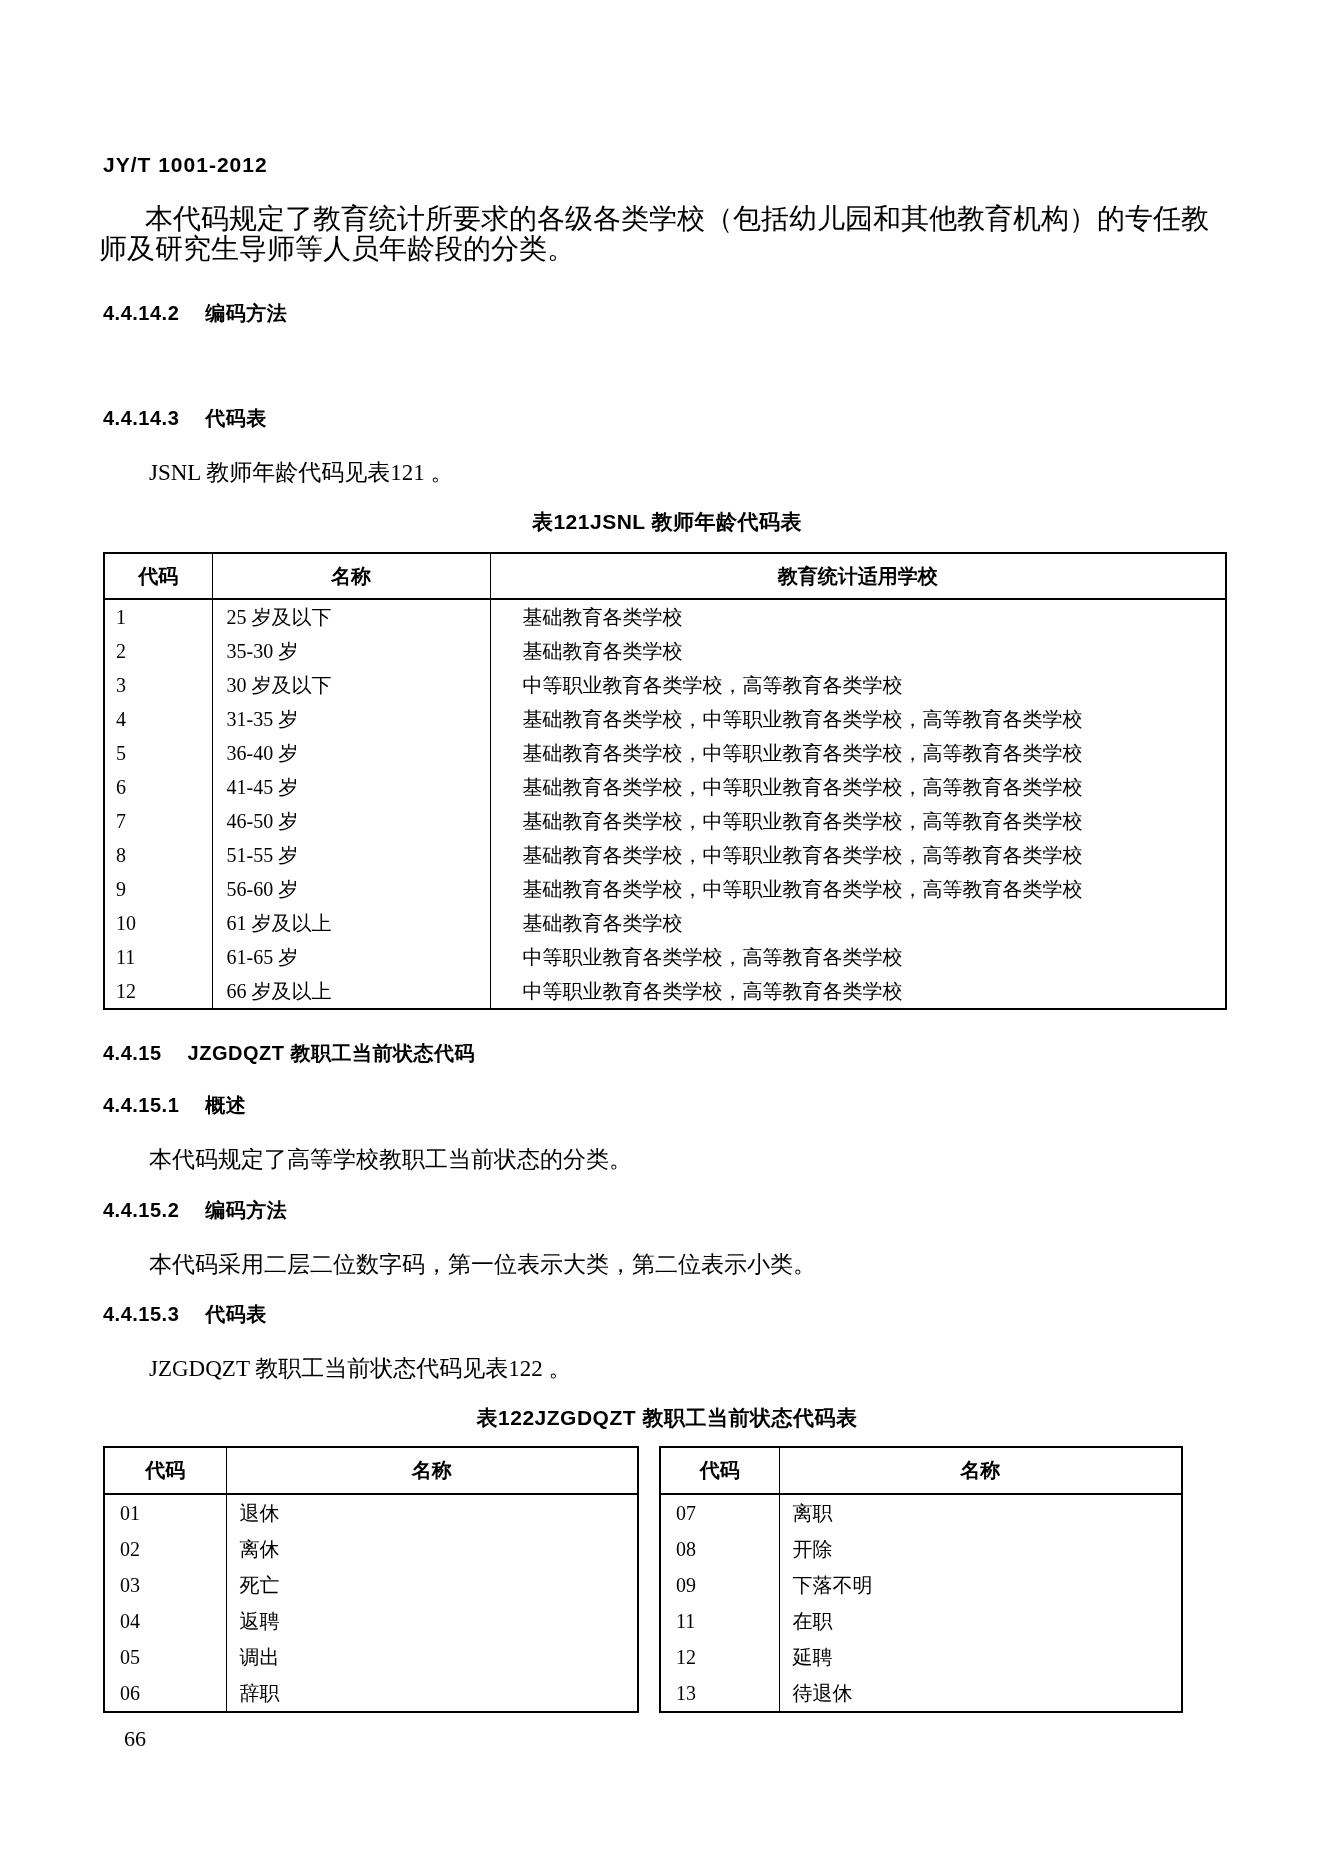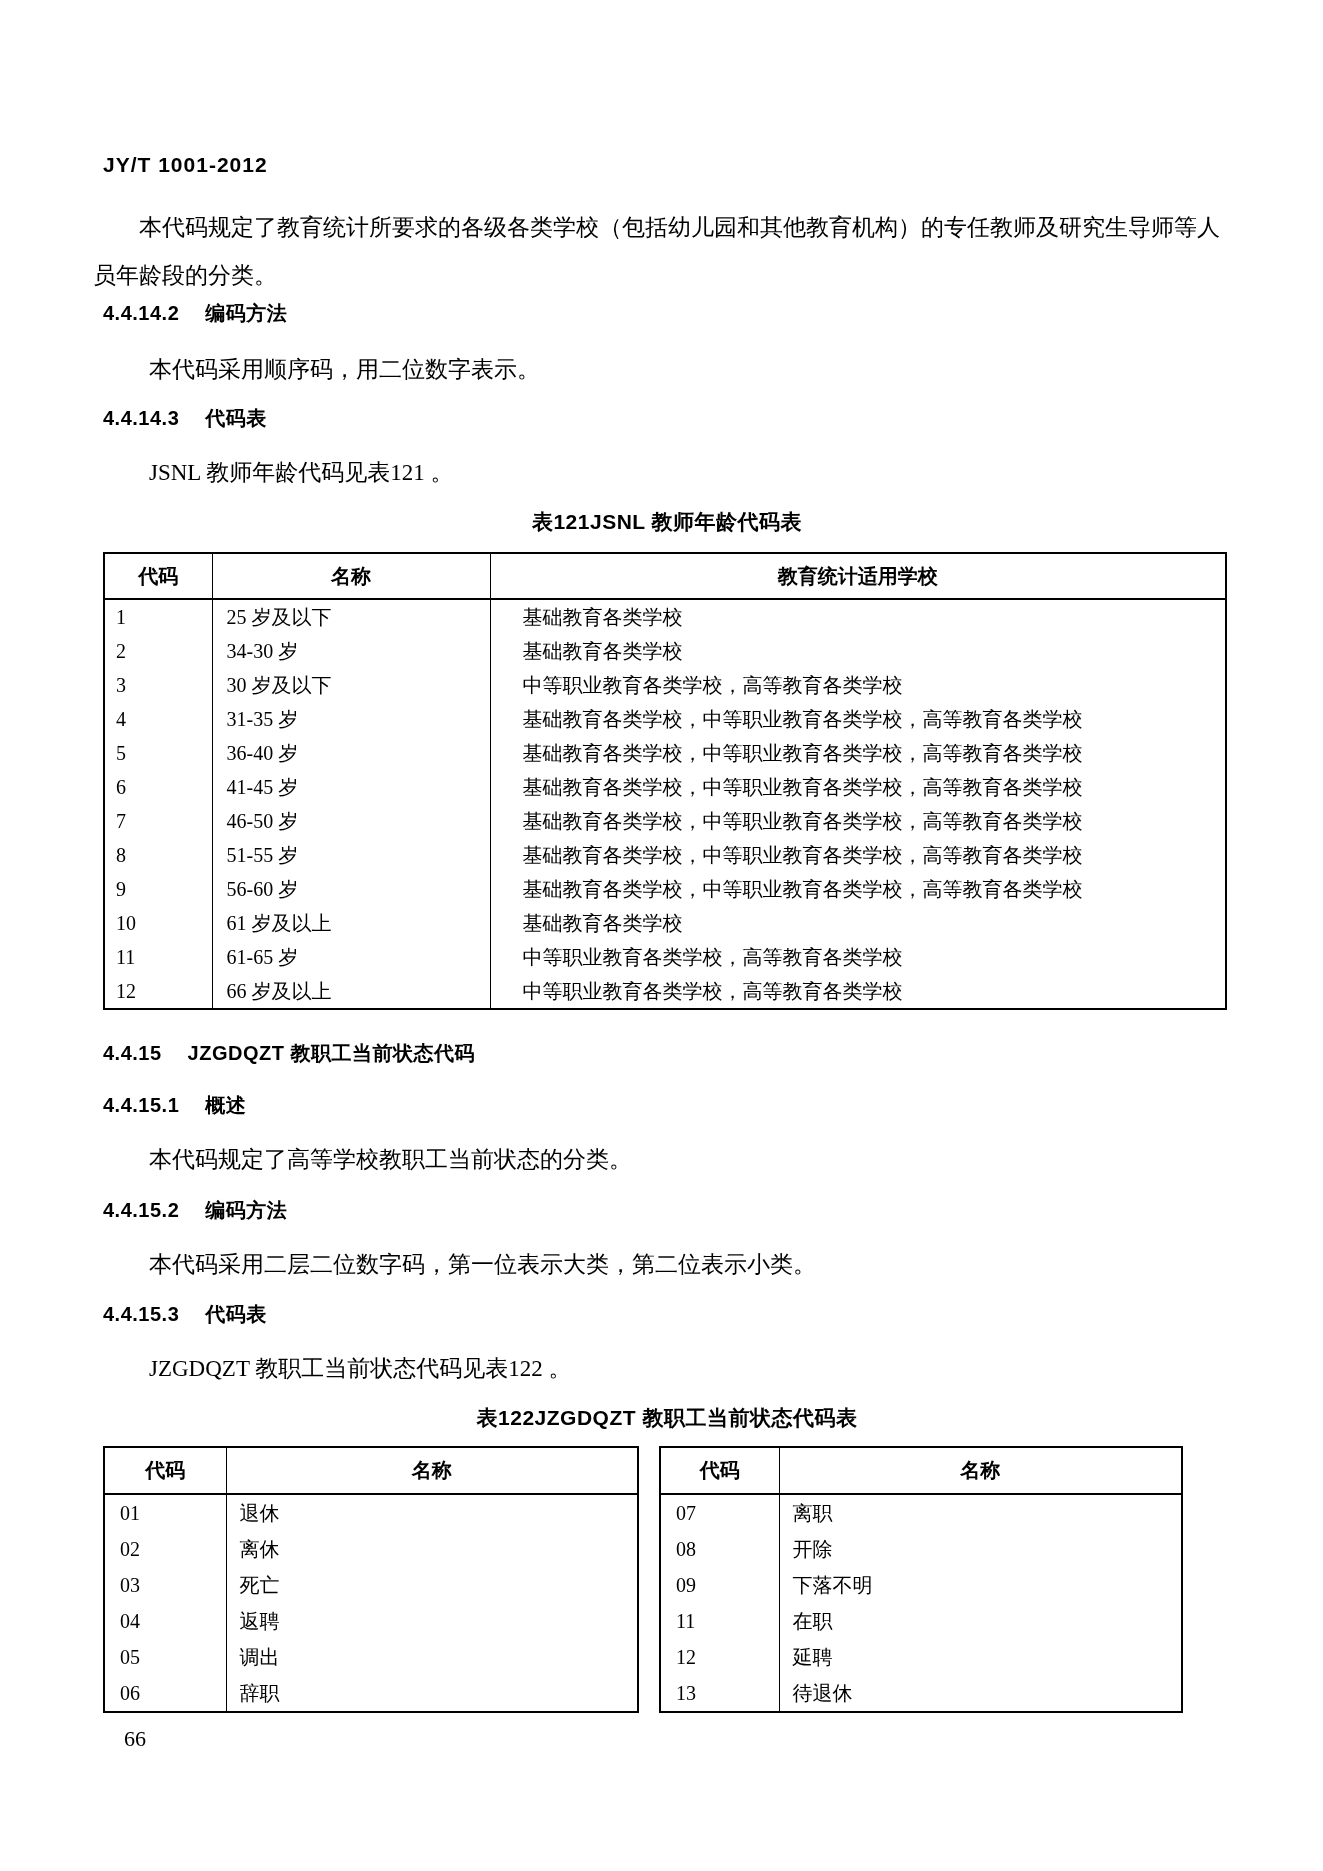--- a/index.html
+++ b/index.html
@@ -13,22 +13,22 @@
     overflow:hidden;
   }
   .abs { position:absolute; }
 
   .doc-code {
     left:103px; top:153px;
     font-family:"Liberation Sans", sans-serif;
     font-weight:600; font-size:21px; letter-spacing:1px;
   }
   .para {
-    left:93px; width:1128px;
-    font-size:23px; line-height:48px;
+    left:99px; width:1128px;
+    font-size:28px; line-height:30px;
     text-indent:46px;
   }
   .heading {
     left:103px;
     font-family:"Liberation Sans", sans-serif;
     font-size:20px; font-weight:700;
     letter-spacing:0.5px;
   }
   .heading .h-num { margin-right:26px; font-weight:600; }
   .body-line {
@@ -93,21 +93,20 @@
 
 <div class="page">
 
   <div class="abs doc-code">JY/T 1001-2012</div>
 
   <div class="abs para" style="top:204px;">本代码规定了教育统计所要求的各级各类学校（包括幼儿园和其他教育机构）的专任教师及研究生导师等人员年龄段的分类。</div>
 
   <div class="abs heading" style="top:300px;">
     <span class="h-num">4.4.14.2</span><span>编码方法</span>
   </div>
-  <div class="abs body-line" style="top:354px;">本代码采用顺序码，用二位数字表示。</div>
 
   <div class="abs heading" style="top:405px;">
     <span class="h-num">4.4.14.3</span><span>代码表</span>
   </div>
   <div class="abs body-line" style="top:457px;">JSNL 教师年龄代码见表121 。</div>
 
   <div class="abs caption" style="top:508px;">
     <span class="cap-label">表121</span><span>JSNL 教师年龄代码表</span>
   </div>
 
@@ -125,21 +124,21 @@
       </tr>
     </thead>
     <tbody>
         <tr>
           <td>1</td>
           <td>25 岁及以下</td>
           <td>基础教育各类学校</td>
         </tr>
         <tr>
           <td>2</td>
-          <td>34-30 岁</td>
+          <td>35-30 岁</td>
           <td>基础教育各类学校</td>
         </tr>
         <tr>
           <td>3</td>
           <td>30 岁及以下</td>
           <td>中等职业教育各类学校，高等教育各类学校</td>
         </tr>
         <tr>
           <td>4</td>
           <td>31-35 岁</td>

